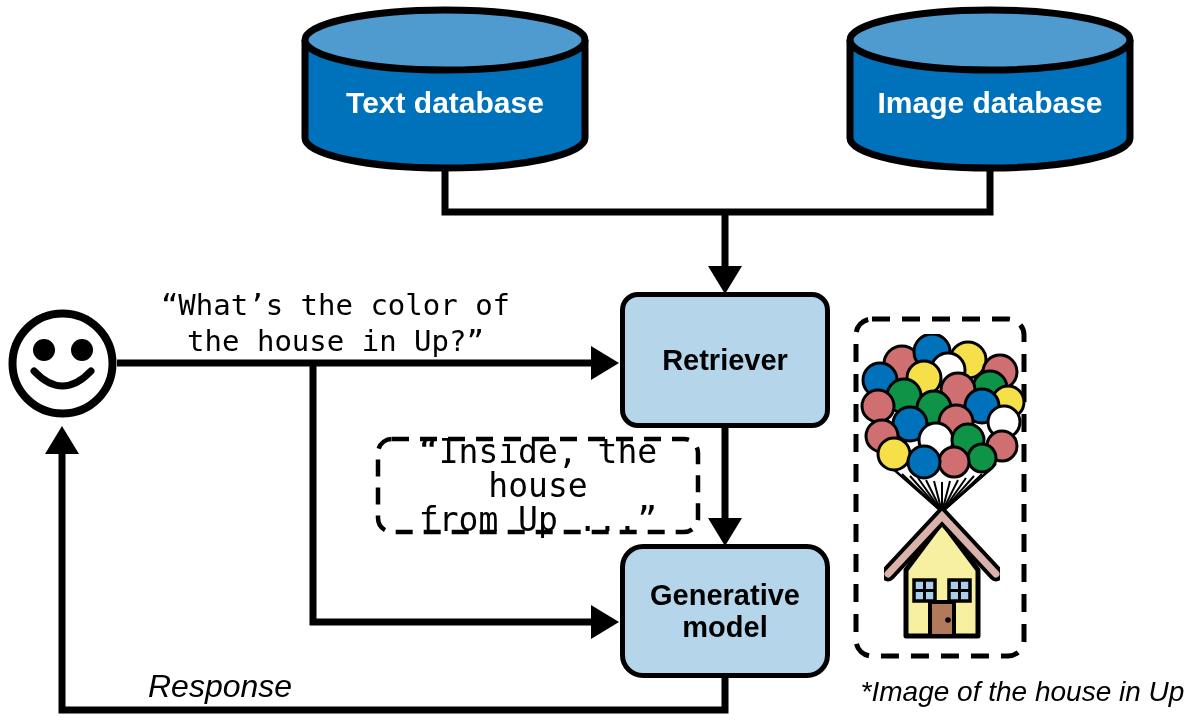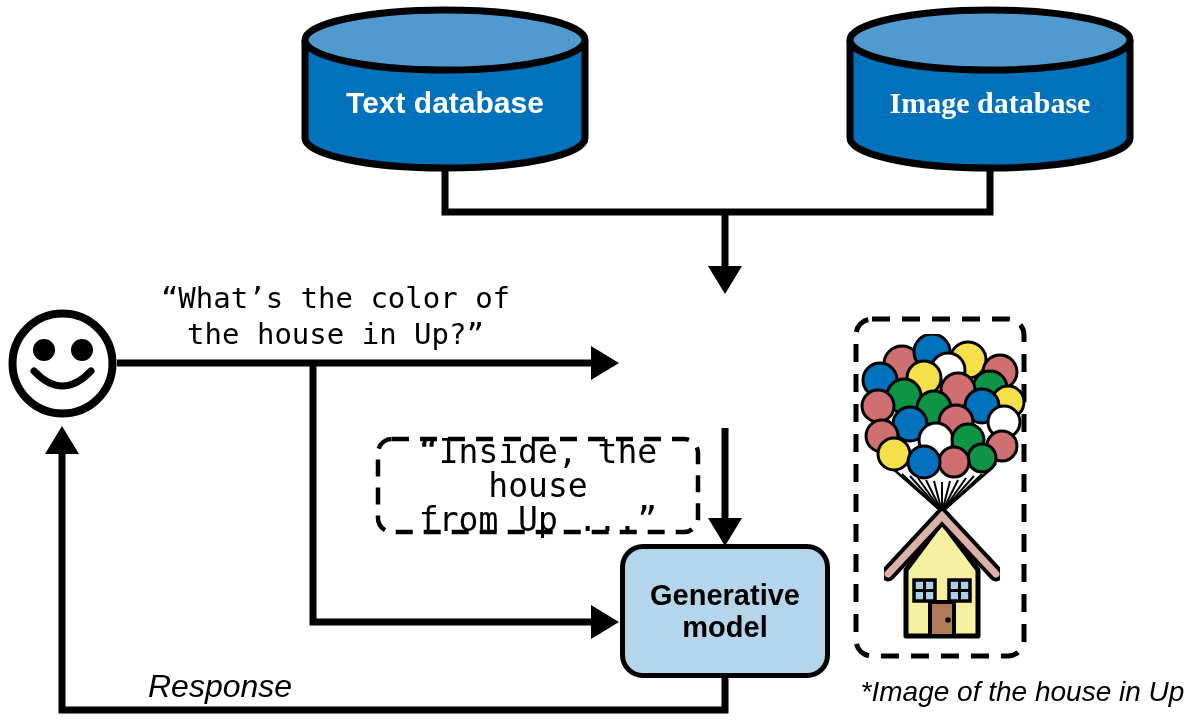--- a/index.html
+++ b/index.html
@@ -58,32 +58,33 @@
   <svg class="abs" style="left:300px;top:4px;" width="290" height="172" viewBox="0 0 290 172">
     <path d="M5,36 v98 a140,30 0 0 0 280,0 v-98" fill="#0071bb" stroke="#000" stroke-width="7"></path>
     <ellipse cx="145" cy="36" rx="140" ry="30" fill="#4f9bd0" stroke="#000" stroke-width="7"></ellipse>
   </svg>
   <div class="db-label" style="left:300px;top:86px;width:290px;">Text database</div>
 
   <svg class="abs" style="left:845px;top:4px;" width="290" height="172" viewBox="0 0 290 172">
     <path d="M5,36 v98 a140,30 0 0 0 280,0 v-98" fill="#0071bb" stroke="#000" stroke-width="7"></path>
     <ellipse cx="145" cy="36" rx="140" ry="30" fill="#4f9bd0" stroke="#000" stroke-width="7"></ellipse>
   </svg>
-  <div class="db-label" style="left:845px;top:86px;width:290px;font-family:Liberation Serif, serif;">Image database</div>
+  <div class="db-label" style="left:845px;top:86px;width:290px;">Image database</div>
 
   <svg class="abs" style="left:6px;top:307px;" width="113" height="113" viewBox="0 0 113 113">
     <circle cx="56.5" cy="56.5" r="50" fill="#fff" stroke="#000" stroke-width="8"></circle>
     <circle cx="38" cy="43" r="11" fill="#000"></circle>
     <circle cx="76" cy="43" r="11" fill="#000"></circle>
     <path d="M28,64 Q56.5,94 85,64" fill="none" stroke="#000" stroke-width="7" stroke-linecap="round"></path>
   </svg>
 
-  <div class="abs mono query-text" style="left:138px;top:280px;width:395px;">“What’s the color of
+  <div class="abs mono query-text" style="left:138px;top:287px;width:395px;">“What’s the color of
 the house in Up?”</div>
 
+  <div class="node" style="left:620px;top:292px;width:210px;height:136px;">Retriever</div>
 
   <svg class="abs" style="left:375px;top:436px;" width="326" height="99" viewBox="0 0 326 99">
     <rect x="3" y="3" width="320" height="93" rx="14" fill="#fff" stroke="#000" stroke-width="4.5" stroke-dasharray="17 11"></rect>
   </svg>
   <div class="mono retrieved-text">“Inside, the house
 from Up ...”</div>
 
   <div class="node" style="left:620px;top:544px;width:210px;height:134px;border-radius:23px;">Generative model</div>
 
   <svg class="abs" style="left:853px;top:316px;" width="174" height="343" viewBox="0 0 174 343">

